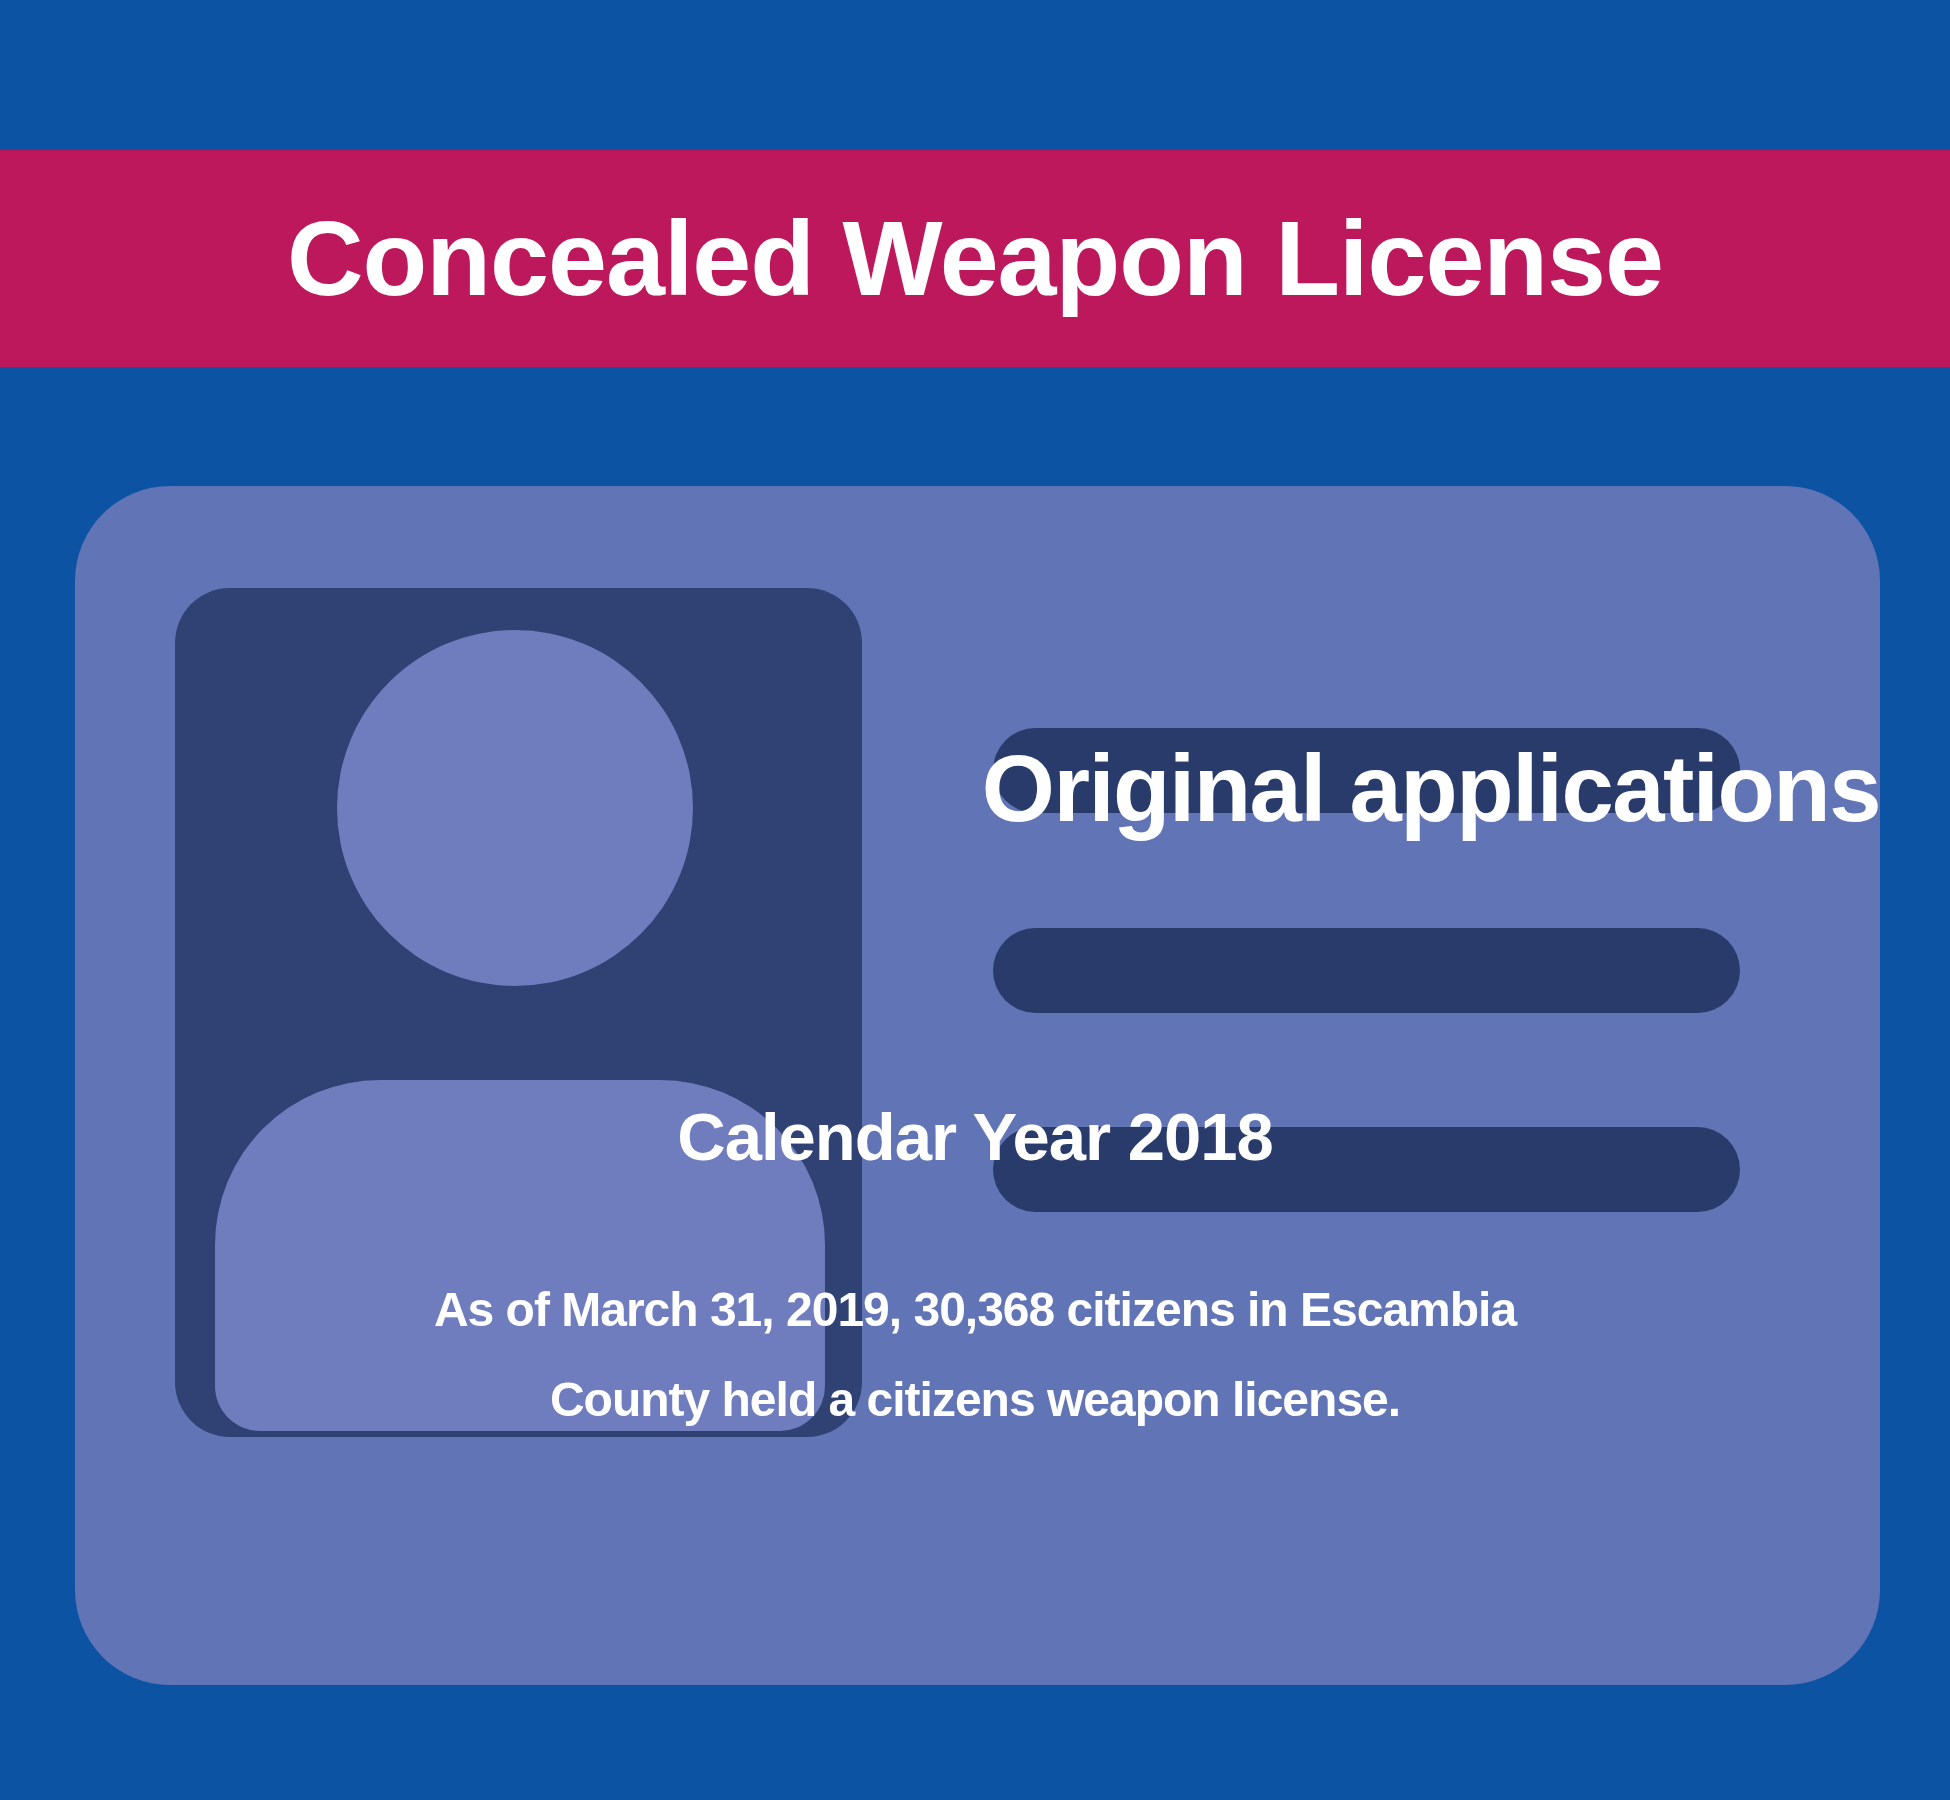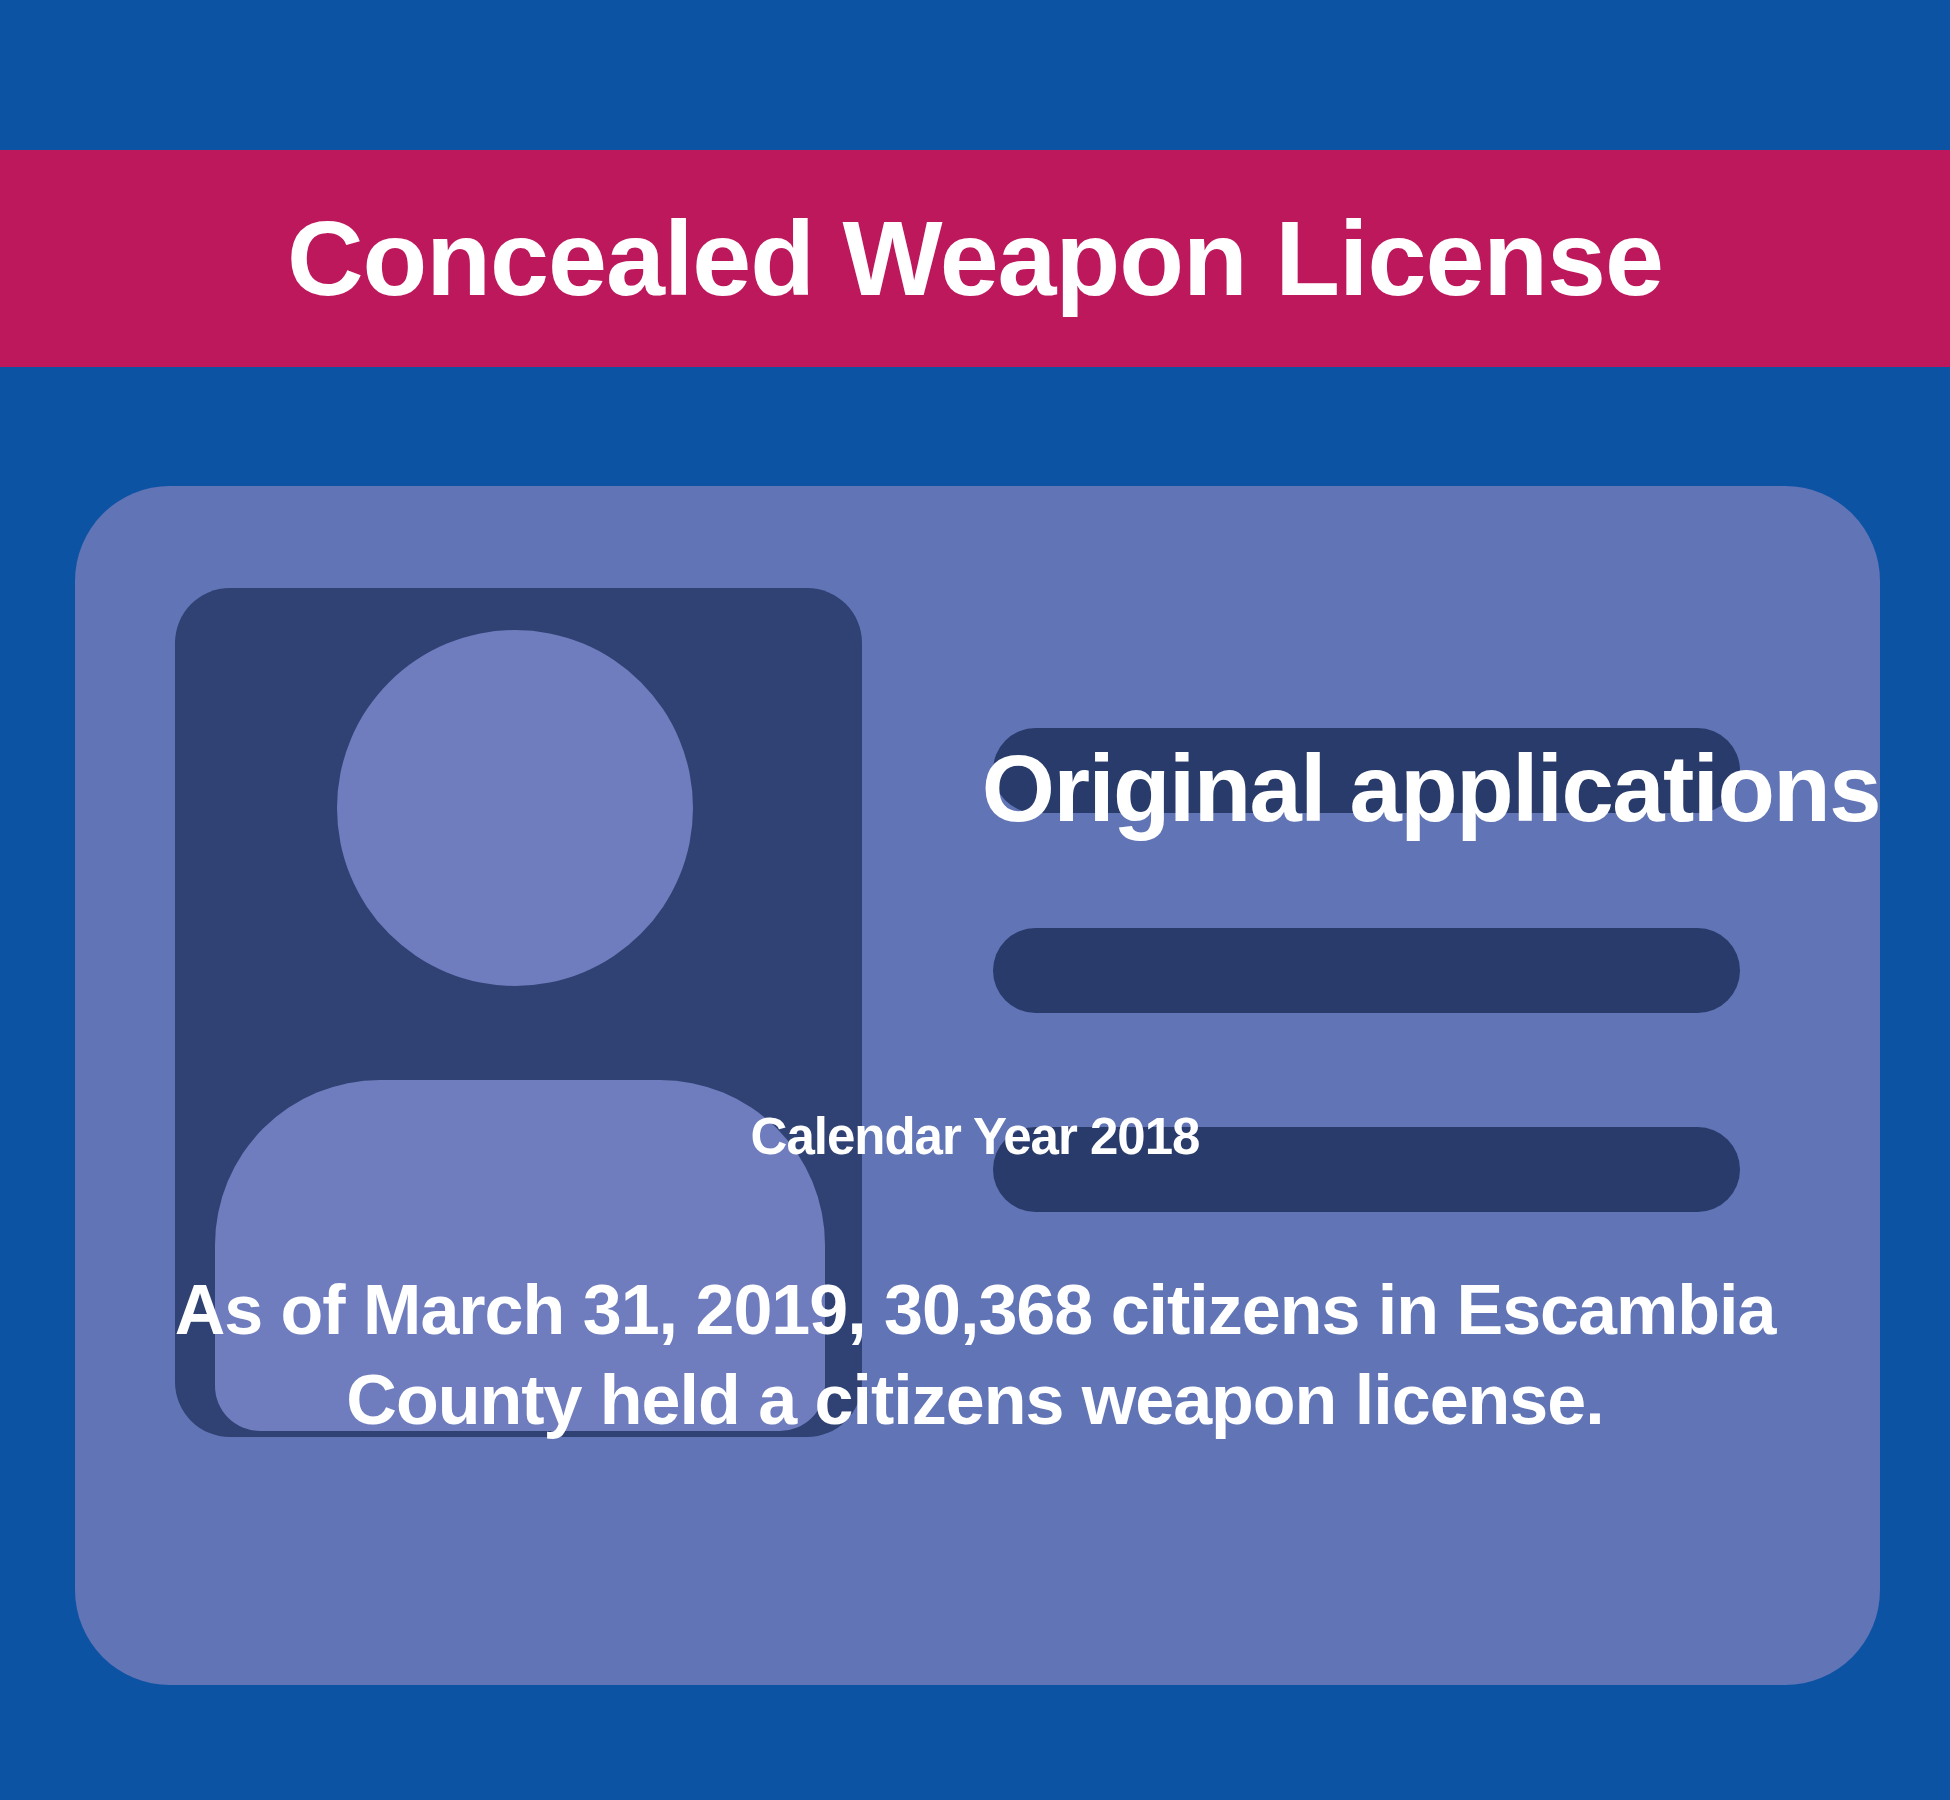--- a/index.html
+++ b/index.html
@@ -49,26 +49,26 @@
     left:84px;width:1796px;height:113px;
     display:flex;align-items:center;justify-content:flex-end;
     font-size:94px;letter-spacing:-1.5px;white-space:nowrap;
   }
   .stat-row.r1{top:732px;}
   .stat-row.r2{top:845px;}
   
   .subtitle{
     left:0;top:1090px;width:1950px;height:92px;
     display:flex;align-items:center;justify-content:center;
-    font-size:51px;letter-spacing:-1px;white-space:nowrap;
+    font-size:67px;letter-spacing:-1px;white-space:nowrap;
   }
   
   .note{
     left:0;top:1265px;width:1950px;text-align:center;
-    font-size:70px;line-height:90px;letter-spacing:-1px;
+    font-size:48px;line-height:90px;letter-spacing:-1px;
   }
   .note .line{height:90px;display:flex;align-items:center;justify-content:center;white-space:nowrap;}
 </style>
 </head>
 <body>
 
 <div class="abs banner">
   <div class="title">Concealed Weapon License</div>
 </div>
 

